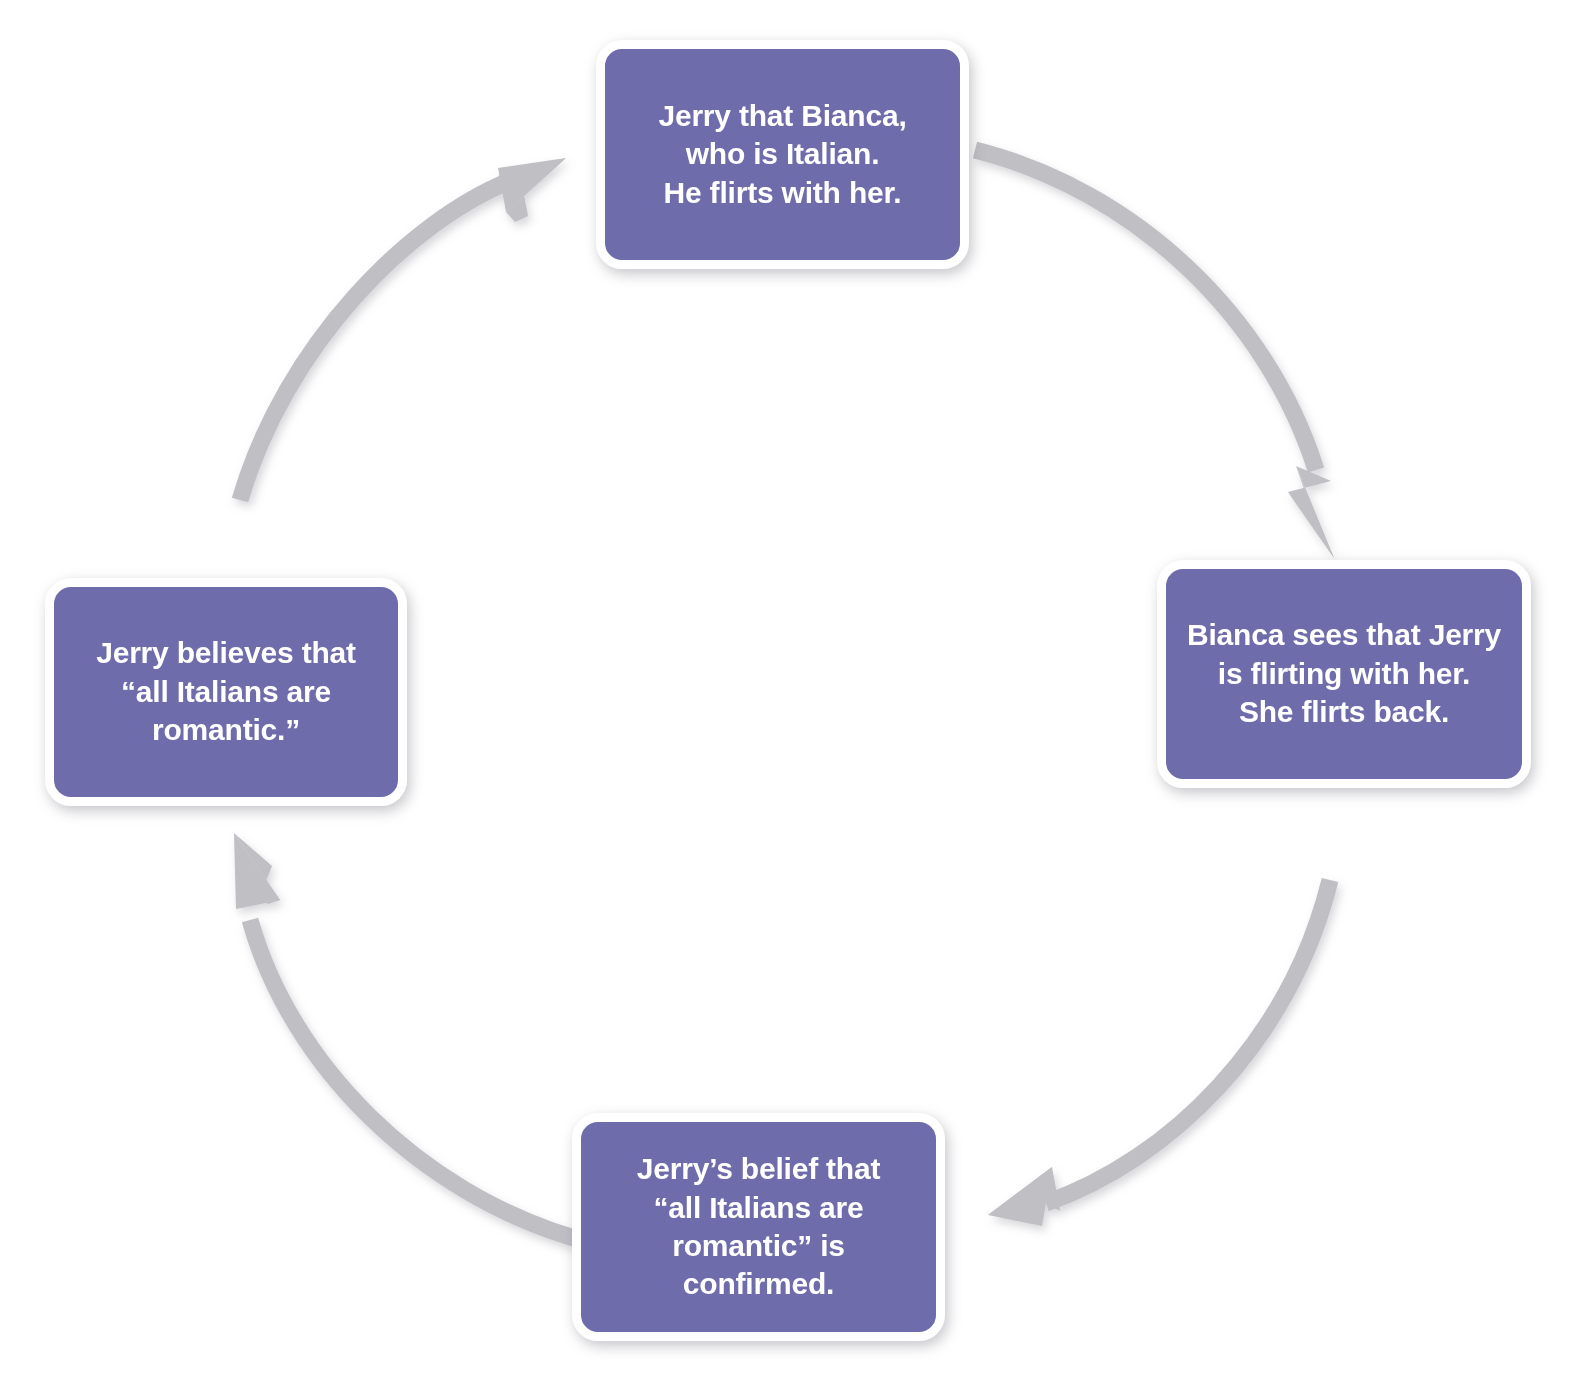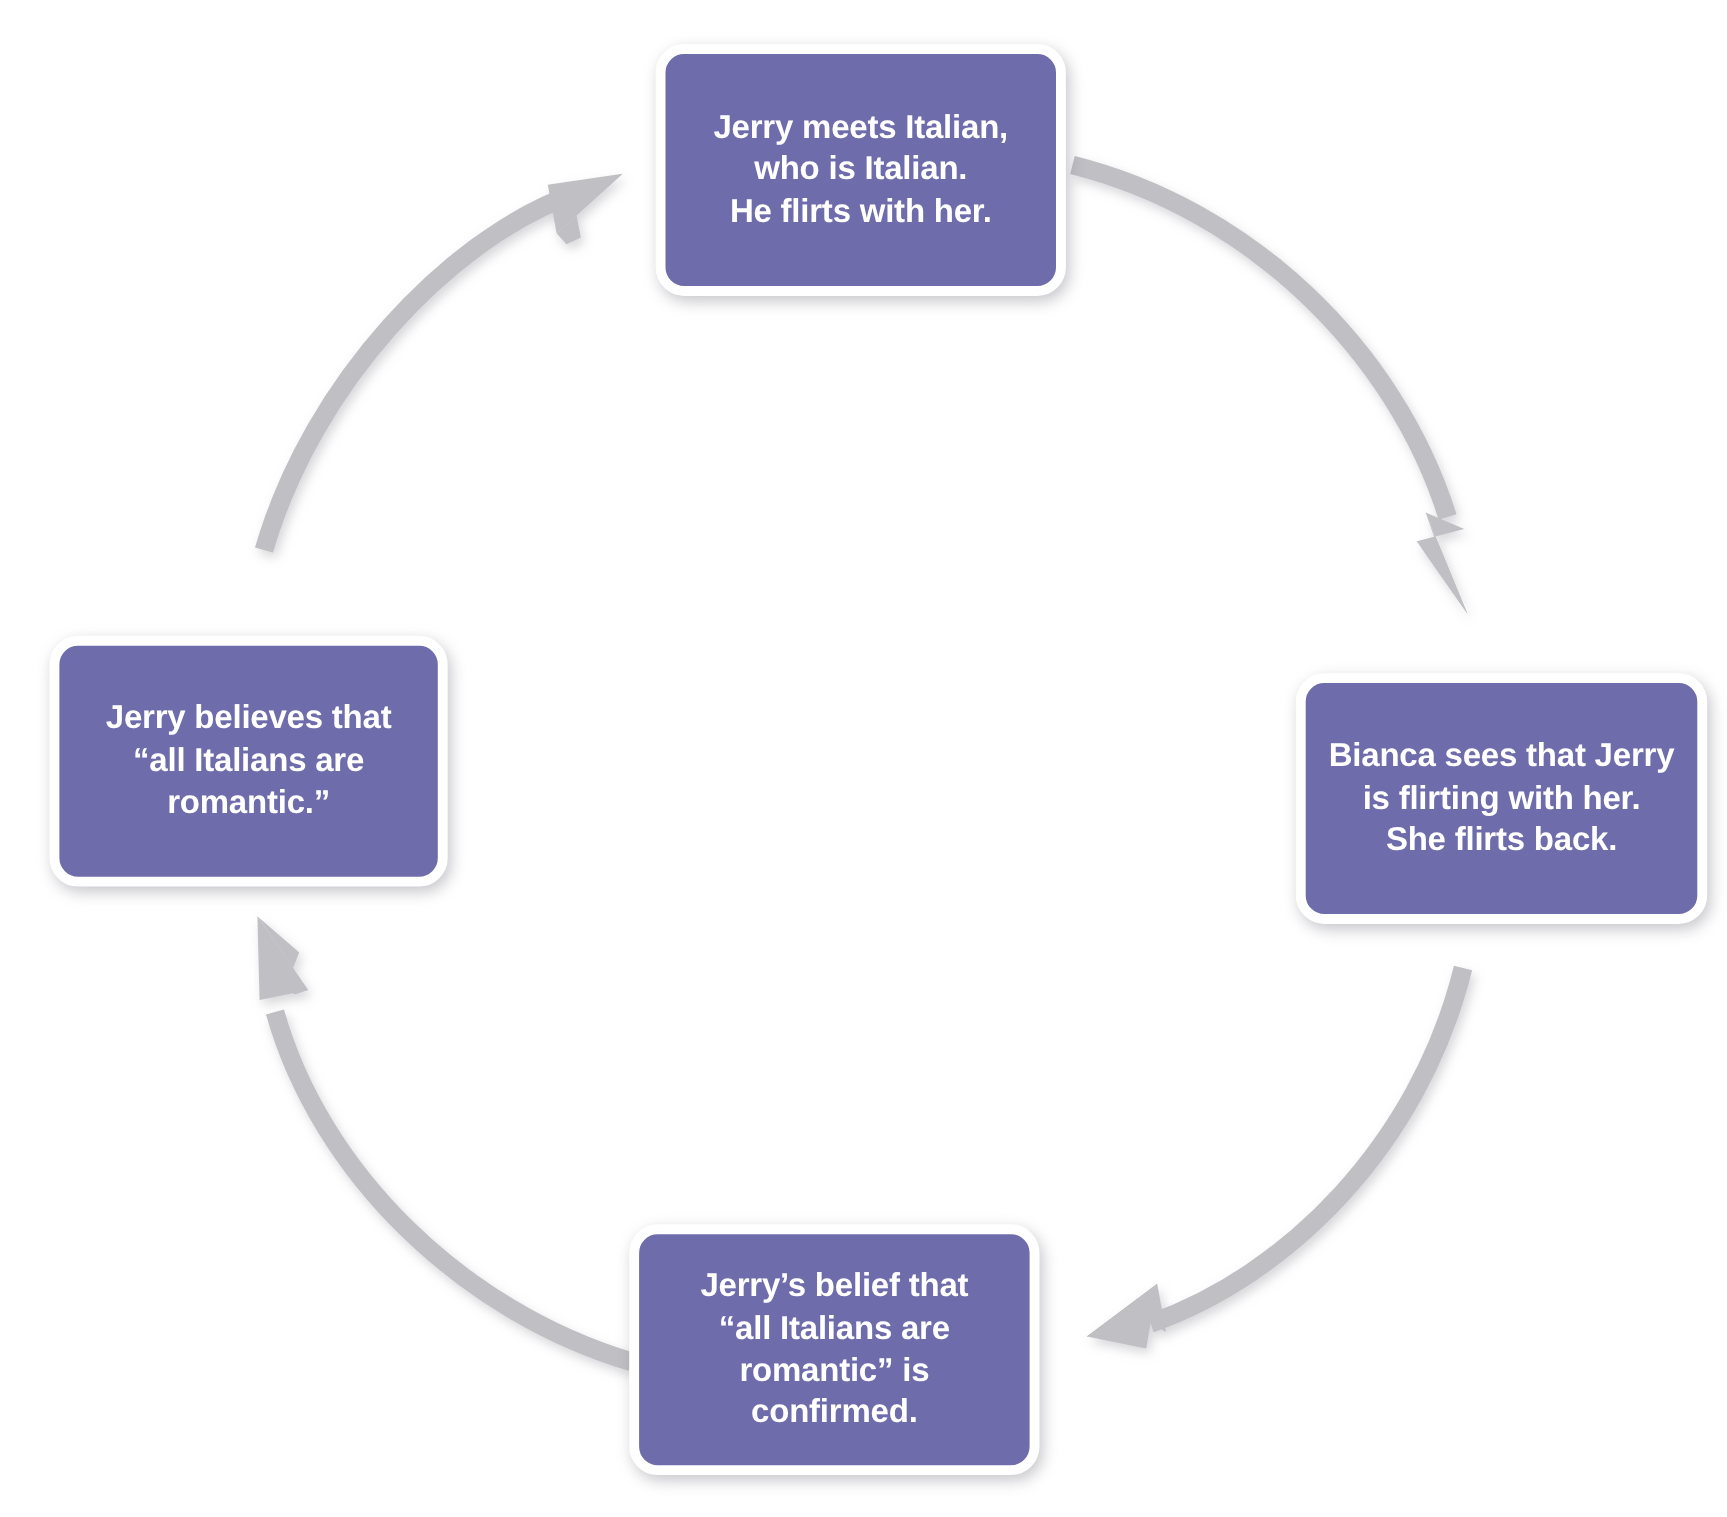--- a/index.html
+++ b/index.html
@@ -42,21 +42,21 @@
     padding: 4px 14px;
     filter: drop-shadow(3px 5px 7px rgba(120,120,130,0.42));
     z-index: 5;
   }
   .node-label {
     white-space: pre-line;
     display: block;
     width: 100%;
   }
   #node-top    { left: 596px;  top: 40px;   width: 373px; height: 229px; }
-  #node-right  { left: 1157px; top: 612px;  width: 374px; height: 228px; margin-left: 21px; }
+  #node-right  { left: 1157px; top: 560px;  width: 374px; height: 228px; }
   #node-bottom { left: 572px;  top: 1113px; width: 373px; height: 228px; }
   #node-left   { left: 45px;   top: 578px;  width: 362px; height: 228px; }
 </style>
 </head>
 <body>
 
 <div id="stage">
 
   <svg id="cycle-svg" viewBox="0 0 1570 1379" aria-hidden="true">
     <defs>
@@ -92,21 +92,21 @@
         <path d="M 240,500
                  C 285,345 410,220 512,180" fill="none" stroke="#bfbfc4" stroke-width="17" stroke-linecap="butt"></path>
         <path d="M 566,158 L 506,212 L 498,168 Z" fill="#bfbfc4"></path>
         <path d="M 566,158 L 506,212 L 515,222 L 528,216 L 522,185 Z" fill="#bfbfc4"></path>
       </g>
 
     </g>
   </svg>
 
   <div class="node-box" id="node-top">
-    <span class="node-label">Jerry meets Italian,
+    <span class="node-label">Jerry that Bianca,
 who is Italian.
 He flirts with her.</span>
   </div>
 
   <div class="node-box" id="node-right">
     <span class="node-label">Bianca sees that Jerry
 is flirting with her.
 She flirts back.</span>
   </div>
 

